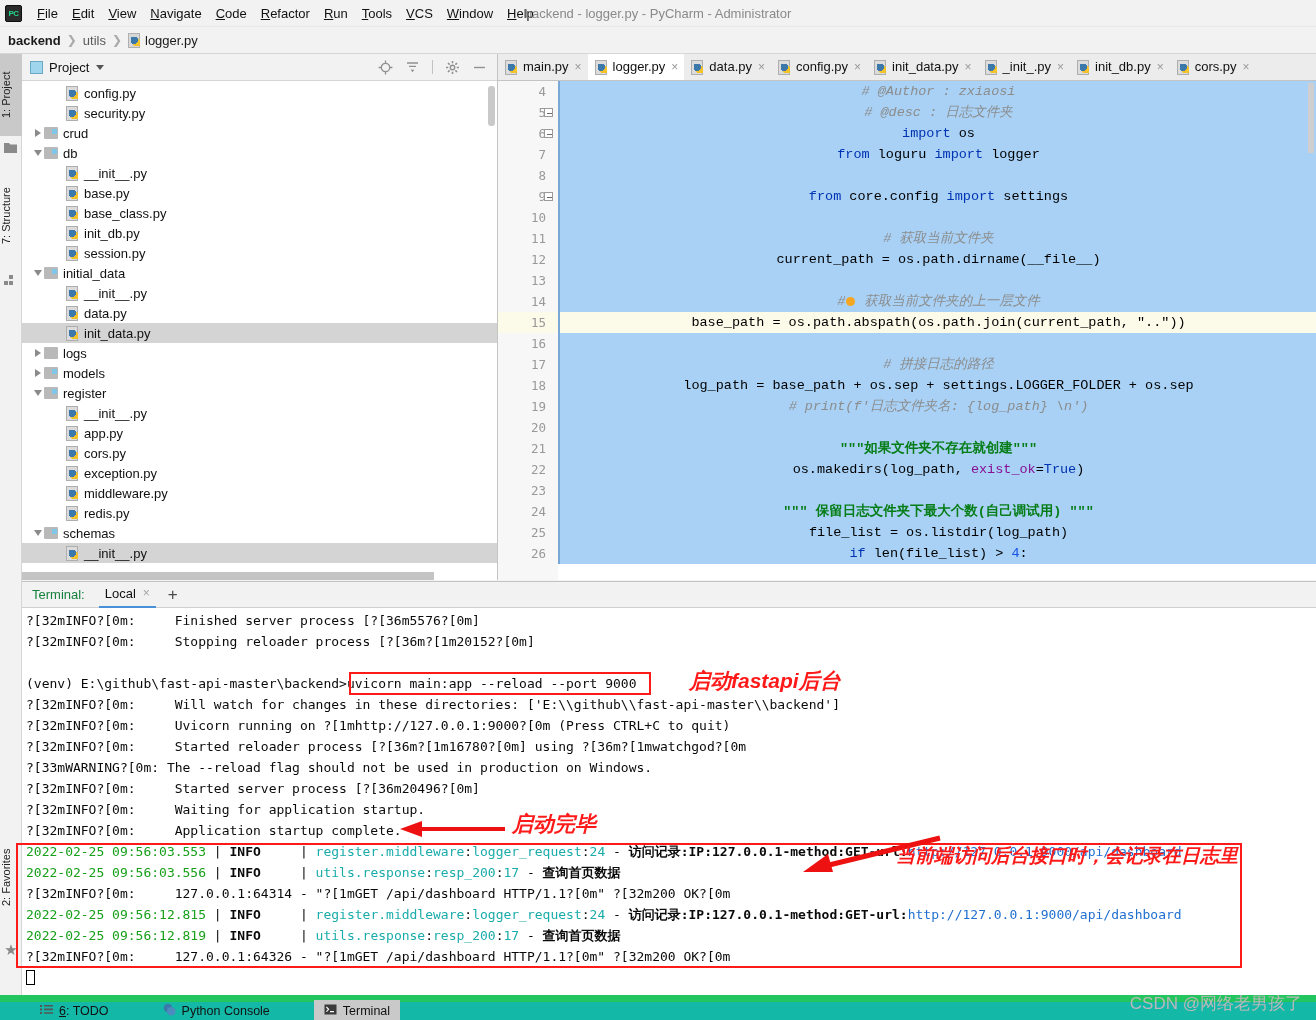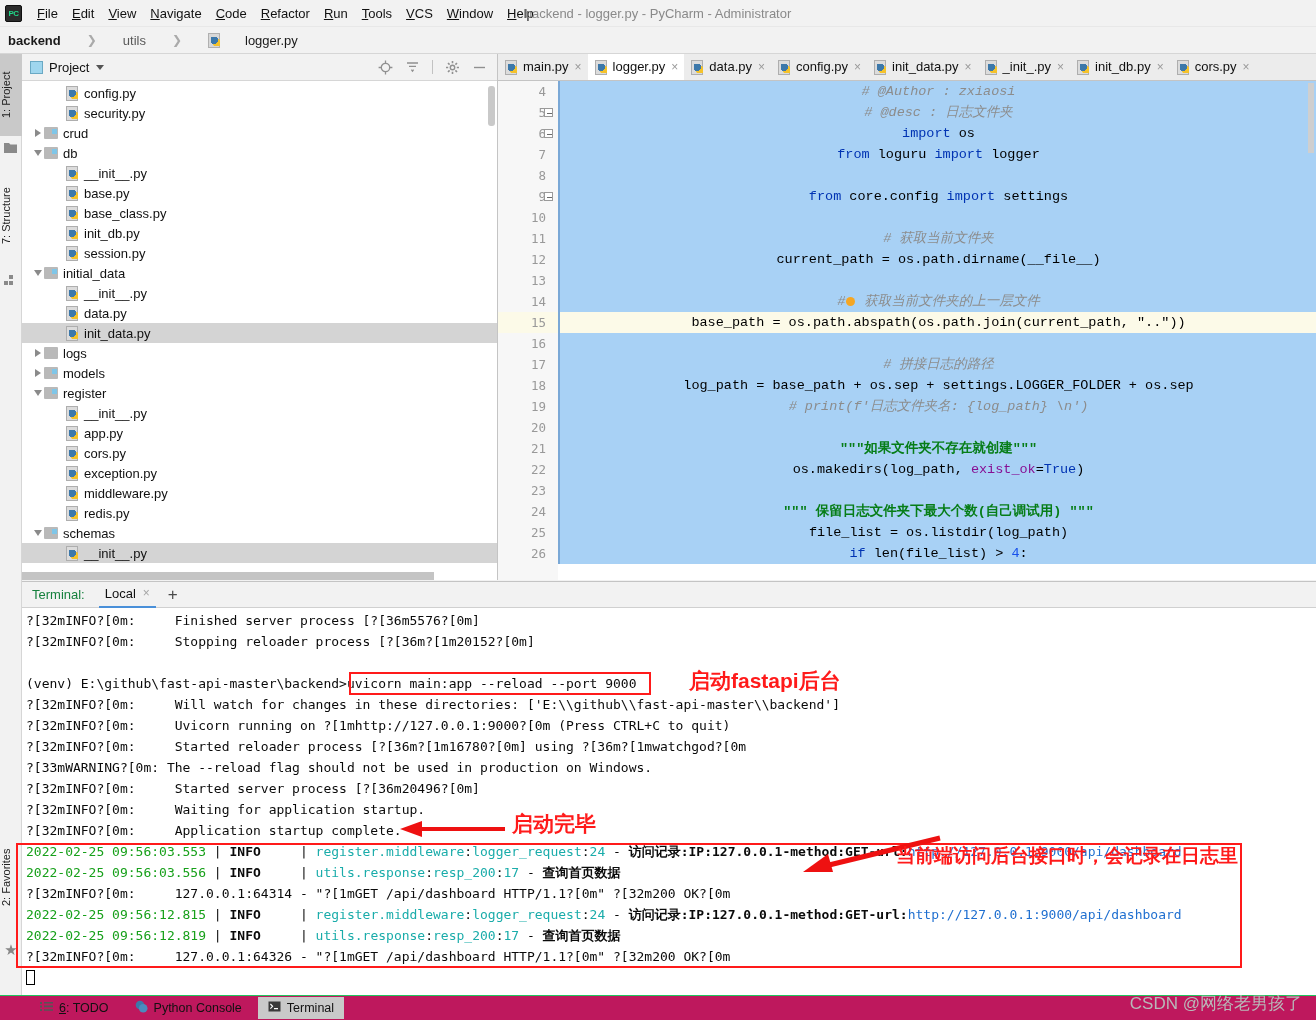--- a/index.html
+++ b/index.html
@@ -36,21 +36,20 @@
   .win-title {
     position: absolute; left: 0; right: 0; text-align: center;
     font-size: 13px; color: #8a8a8a; pointer-events: none;
   }
 
   
   .breadcrumb {
     position: absolute; top: 27px; left: 0; width: 1316px; height: 27px;
     background: #f2f2f2; display: flex; align-items: center; padding-left: 8px;
     border-bottom: 1px solid #d6d6d6;
-    gap: 20px;
   }
   .crumb { font-size: 13px; color: #1a1a1a; }
   .crumb.bold { font-weight: bold; }
   .crumb.dim { color: #595959; }
   .crumb-sep { color: #aaa; margin: 0 6px; font-size: 12px; }
   .pyicon {
     display:inline-block; width: 13px; height: 14px; position: relative;
     margin-right: 4px; vertical-align: -3px;
   }
   .pyicon::before {
@@ -236,29 +235,29 @@
     display:inline-block; width: 9px; height: 15px; border: 1px solid #000;
     vertical-align: -3px;
   }
 
   
   .redbox {
     position: absolute; border: 2px solid #ff1a1a; pointer-events: none;
   }
   .annot {
     position: absolute; color: #ff1a1a; font-weight: bold;
-    font-family: "Liberation Sans", sans-serif; white-space: nowrap;
+    font-family: "Liberation Sans", sans-serif; white-space: nowrap; font-style: italic;
   }
   .arrow-svg { position: absolute; pointer-events: none; }
 
   
   .statusbar {
     position: absolute; top: 995px; left: 0; width: 1316px; height: 25px;
-    background: #be185d; display: flex; align-items: center;
-    border-top: 1px solid #22c55e; padding-left: 30px;
+    background: #14b8a6; display: flex; align-items: center;
+    border-top: 7px solid #22c55e; padding-left: 30px; gap: 28px;
   }
   .sb-item {
     display: flex; align-items: center; gap: 6px; font-size: 12.5px;
     color: #111; padding: 4px 10px; margin-right: 6px; white-space: nowrap;
   }
   .sb-item.active { background: #c9c9c9; }
   .sb-item u { text-decoration: underline; }
   .watermark {
     position: absolute; right: 14px; top: 992px;
     font-size: 17px; color: #b9b9b9;

